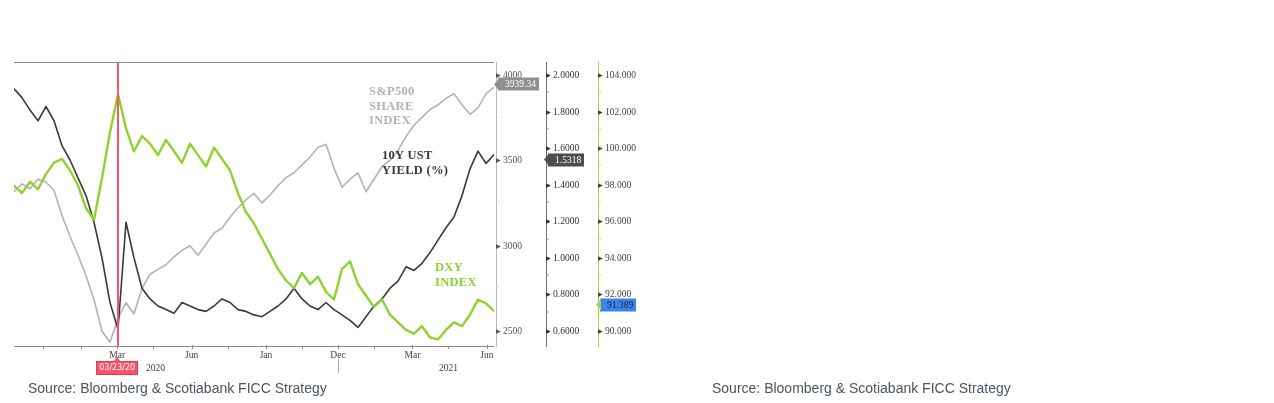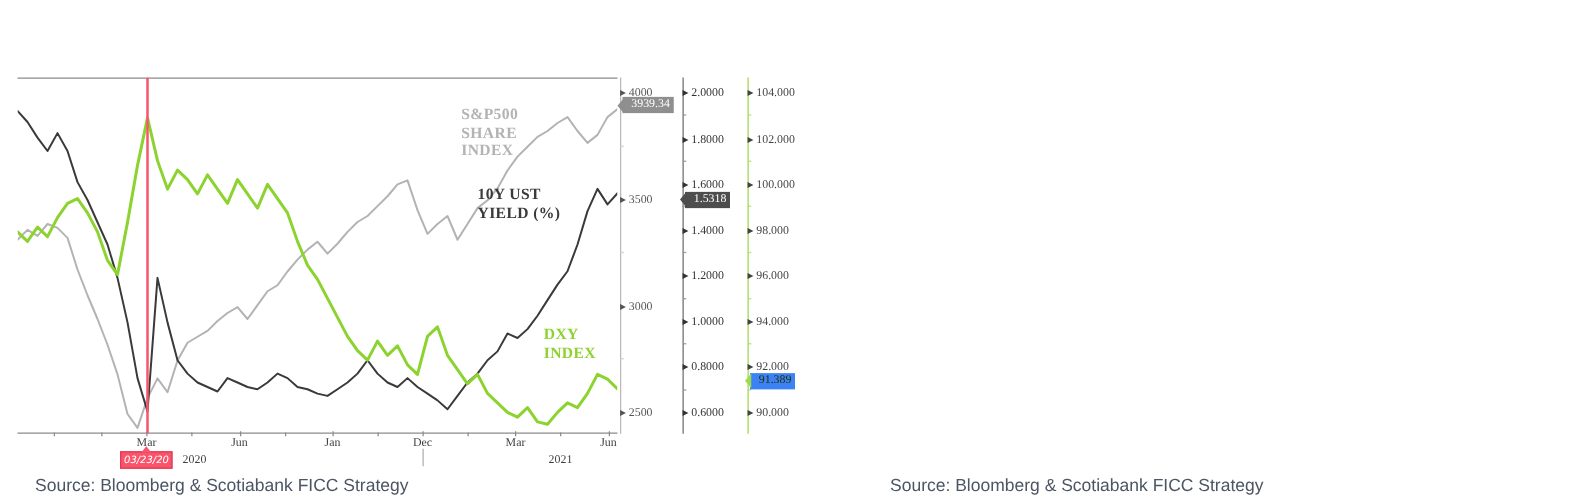--- a/index.html
+++ b/index.html
@@ -209,21 +209,21 @@
         <div class="xtick" style="left:28.799999999999997px;height:3px;top:-3px;"></div>
         <div class="xtick" style="left:67.2px;height:3px;top:-3px;"></div>
         <div class="xtick" style="left:139.2px;height:3px;top:-3px;"></div>
         <div class="xtick" style="left:213.6px;height:3px;top:-3px;"></div>
         <div class="xtick" style="left:288px;height:3px;top:-3px;"></div>
         <div class="xtick" style="left:360px;height:3px;top:-3px;"></div>
         <div class="xtick" style="left:434.40000000000003px;height:3px;top:-3px;"></div>
         <div class="xyear" style="left:141.6px;top:14px;">2020</div>
         <div class="xyear" style="left:434.40000000000003px;top:14px;">2021</div>
         <div class="yearsep" style="left:324px;top:10px;height:14px;"></div>
-        <div class="datebox" style="left:103.2px;top:12px;font-style:italic;">03/23/20</div>
+        <div class="datebox" style="left:103.2px;top:12px;">03/23/20</div>
       </div>
 
     <div class="source">Source: Bloomberg &amp; Scotiabank FICC Strategy</div>
   </div>
 
   <div class="panel panel-right">
 
 
     <div class="source">Source: Bloomberg &amp; Scotiabank FICC Strategy</div>
   </div>

